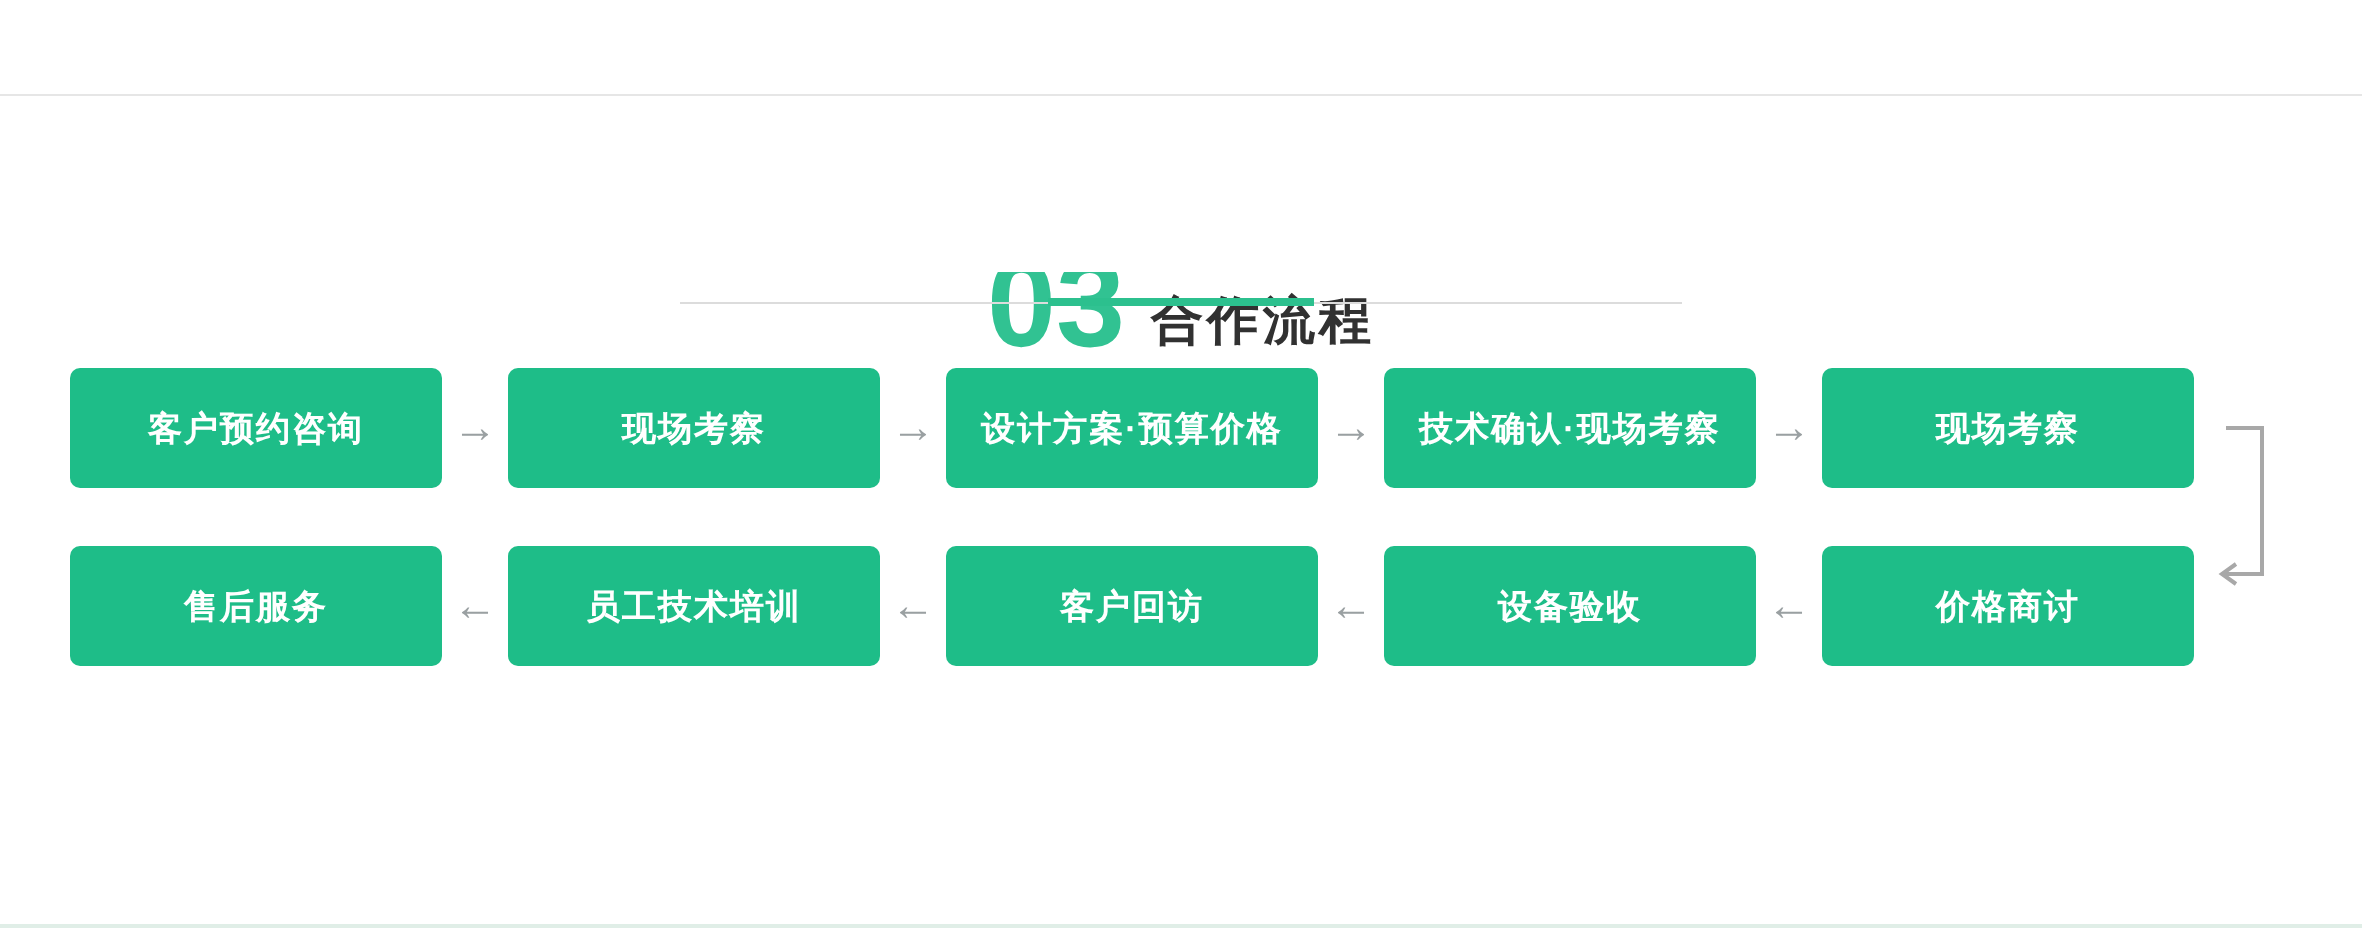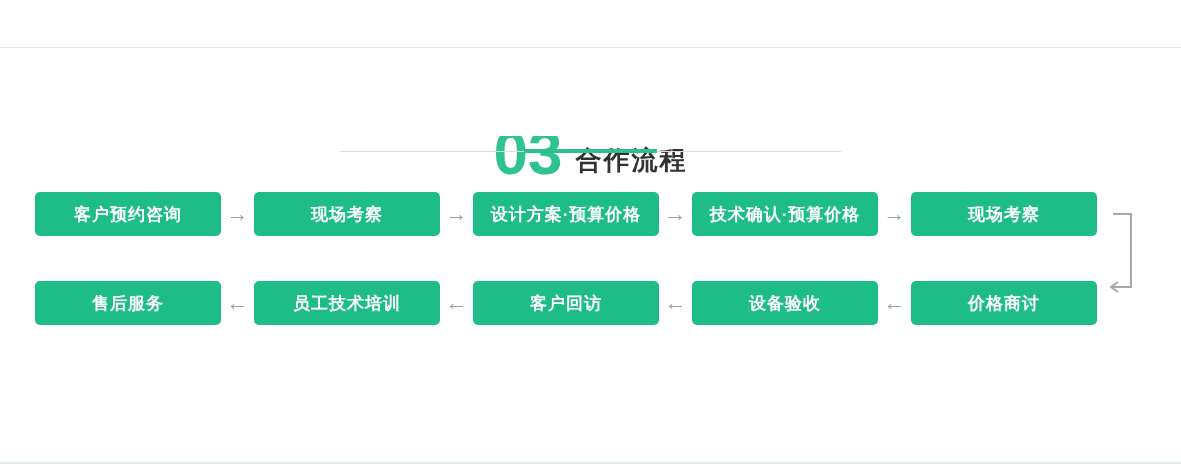--- a/index.html
+++ b/index.html
@@ -41,21 +41,21 @@
     width: 133px; height: 4px; background: #2cc08e;
   }
   .flow {
     position: absolute; left: 35px; top: 192px;
   }
   .flow-row {
     display: flex; align-items: center; height: 44px;
   }
   .flow-row + .flow-row { margin-top: 45px; }
   .flow-step {
-    width: 186px; height: 44px;
+    width: 186px; height: 60px;
     background: #1ebd88;
     border-radius: 5px;
     color: #ffffff;
     font-size: 17px; font-weight: bold; letter-spacing: 1px;
     display: flex; align-items: center; justify-content: center;
     box-sizing: border-box;
   }
   .flow-arrow {
     width: 33px; height: 44px;
     display: flex; align-items: center; justify-content: center;
@@ -80,21 +80,21 @@
 <div class="divider-accent"></div>
 
 <div class="flow" id="flow">
     <div class="flow-row">
       <div class="flow-step">客户预约咨询</div>
       <span class="flow-arrow">→</span>
       <div class="flow-step">现场考察</div>
       <span class="flow-arrow">→</span>
       <div class="flow-step">设计方案·预算价格</div>
       <span class="flow-arrow">→</span>
-      <div class="flow-step">技术确认·预算价格</div>
+      <div class="flow-step">技术确认·现场考察</div>
       <span class="flow-arrow">→</span>
       <div class="flow-step">现场考察</div>
     </div>
     <div class="flow-row">
       <div class="flow-step">售后服务</div>
       <span class="flow-arrow">←</span>
       <div class="flow-step">员工技术培训</div>
       <span class="flow-arrow">←</span>
       <div class="flow-step">客户回访</div>
       <span class="flow-arrow">←</span>

